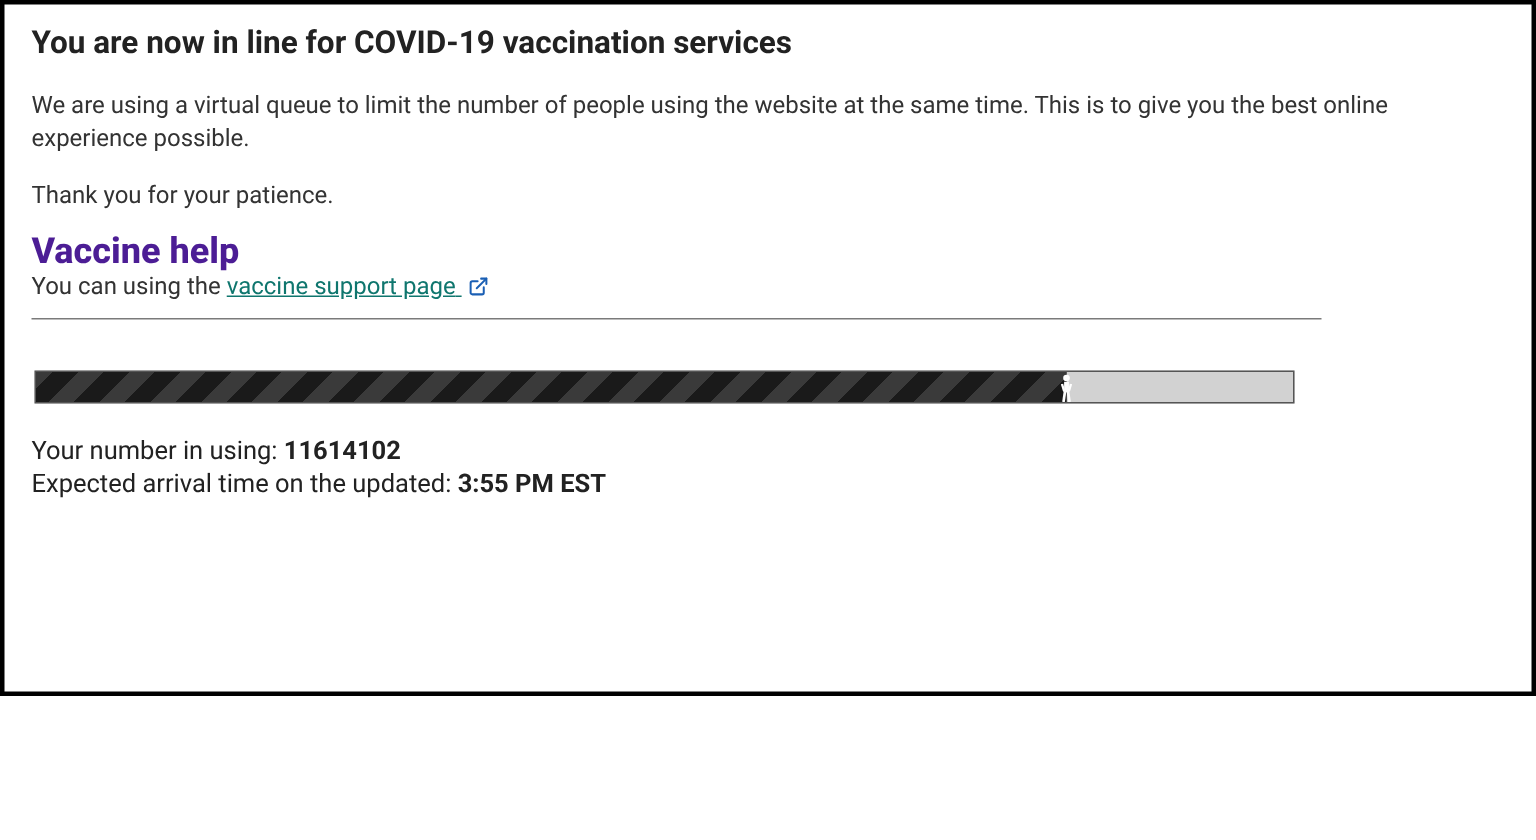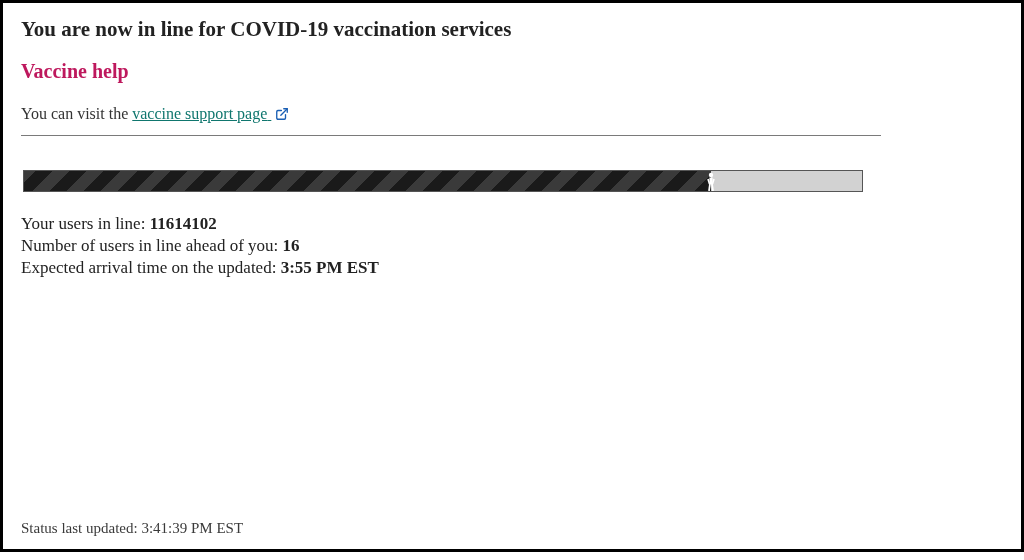--- a/index.html
+++ b/index.html
@@ -6,49 +6,48 @@
   html, body { margin: 0; padding: 0; }
   body {
     width: 1024px;
     height: 560px;
     font-family: -apple-system, BlinkMacSystemFont, "Segoe UI", Roboto, Helvetica, Arial, sans-serif;
     color: #2b2b2b;
     background: #fff;
   }
   .frame {
     width: 1024px;
-    height: 552px;
+    height: 464px;
     border: 3px solid #000;
     padding: 14px 18px 10px 18px;
     position: relative;
-    font-family: Liberation Serif, serif;
   }
   h1.page-title {
     font-size: 21px;
     font-weight: 700;
     margin: 0 0 18px 0;
     color: #222;
   }
   p.body-text {
     font-size: 16px;
     line-height: 1.4;
     margin: 0 0 16px 0;
     color: #333;
     max-width: 940px;
   }
   p.thanks {
     font-size: 16px;
     margin: 0 0 14px 0;
     color: #333;
   }
   h2.help-heading {
-    font-size: 20px;
+    font-size: 24px;
     font-weight: 800;
-    margin: 0 0 22px 0;
-    color: #be185d;
+    margin: 0 0 0 0;
+    color: #4c1d95;
   }
   p.help-text {
     font-size: 16px;
     margin: 0 0 10px 0;
     color: #333;
   }
   a.support-link {
     color: #0f766e;
     text-decoration: underline;
   }
@@ -105,26 +104,28 @@
     color: #3a3a3a;
   }
 </style>
 </head>
 <body>
 
 <div class="frame">
 
   <h1 class="page-title">You are now in line for COVID-19 vaccination services</h1>
 
+  <p class="body-text">We are using a virtual queue to limit the number of people using the website at the same time. This is to give you the best online experience possible.</p>
 
+  <p class="thanks">Thank you for your patience.</p>
 
   <h2 class="help-heading">Vaccine help</h2>
 
   <p class="help-text">
-    <span>You can visit the </span><a href="#" class="support-link"><span>vaccine support page</span> <span class="ext-icon"><svg width="14" height="14" viewBox="0 0 24 24" fill="none" stroke="#1a5fb4" stroke-width="2.3" stroke-linecap="round" stroke-linejoin="round">
+    <span>You can using the </span><a href="#" class="support-link"><span>vaccine support page</span> <span class="ext-icon"><svg width="14" height="14" viewBox="0 0 24 24" fill="none" stroke="#1a5fb4" stroke-width="2.3" stroke-linecap="round" stroke-linejoin="round">
             <path d="M18 13v6a2 2 0 0 1-2 2H5a2 2 0 0 1-2-2V8a2 2 0 0 1 2-2h6"></path>
             <polyline points="15 3 21 3 21 9"></polyline>
             <line x1="10" y1="14" x2="21" y2="3"></line>
           </svg></span></a>
   </p>
 
   <hr class="divider">
 
   <div class="progress-wrap">
     <div class="progress-fill" id="progress-fill" style="width: 82%;"></div>
@@ -135,27 +136,21 @@
         <line x1="2" y1="7" x2="3.5" y2="12" stroke="#fff" stroke-width="1.6"></line>
         <line x1="8" y1="7" x2="6.5" y2="12" stroke="#fff" stroke-width="1.6"></line>
         <line x1="4" y1="12" x2="3" y2="19" stroke="#fff" stroke-width="1.8"></line>
         <line x1="6" y1="12" x2="7" y2="19" stroke="#fff" stroke-width="1.8"></line>
       </svg>
     </div>
   </div>
 
   <div class="stats">
     <p>
-      <span>Your users in line: </span><b>11614102</b>
-    </p>
-    <p>
-      <span>Number of users in line ahead of you: </span><b>16</b>
+      <span>Your number in using: </span><b>11614102</b>
     </p>
     <p>
       <span>Expected arrival time on the updated: </span><b>3:55 PM EST</b>
     </p>
   </div>
 
-  <div class="status-updated">
-    <span>Status last updated: </span><span>3:41:39 PM EST</span>
-  </div>
 
 </div>
 
 </body></html>

